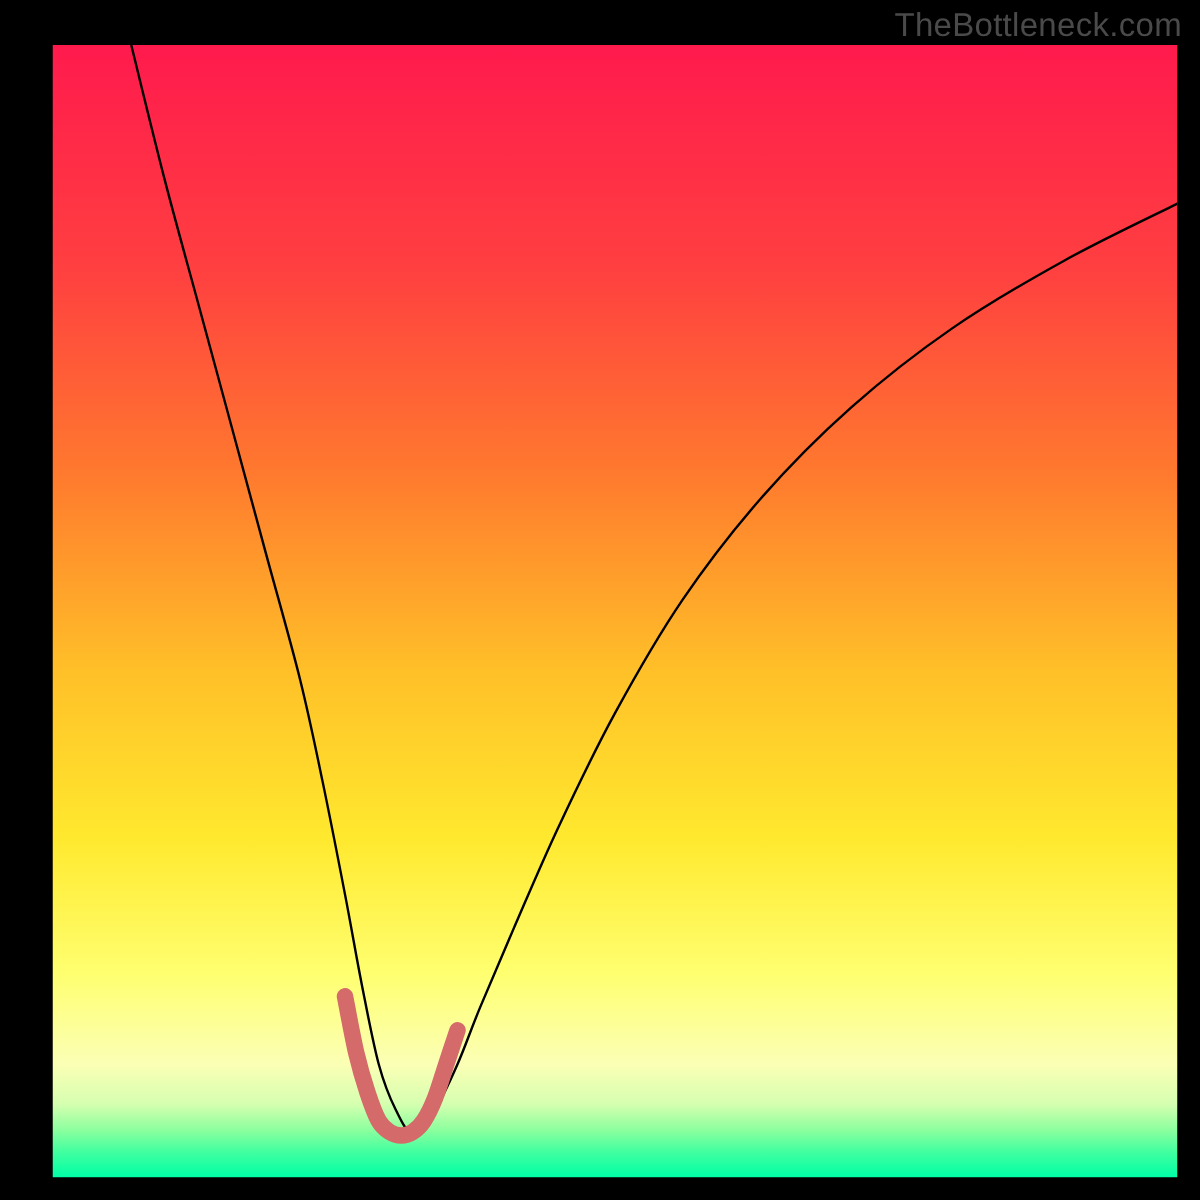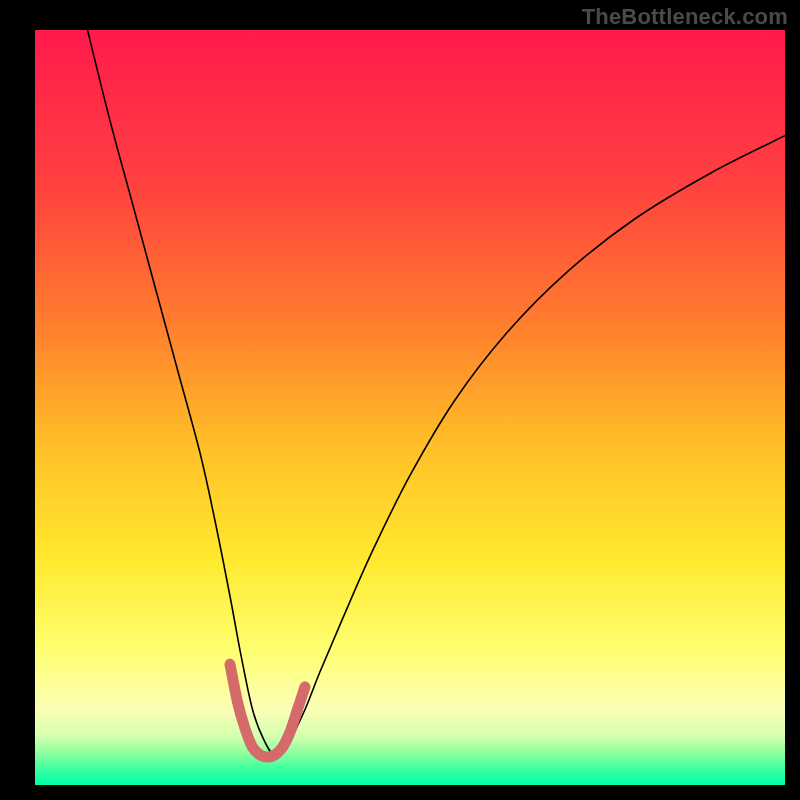--- a/index.html
+++ b/index.html
@@ -19,21 +19,21 @@
     height: 800px;
     background: #000;
   }
   .watermark {
     position: absolute;
     top: 4px;
     right: 12px;
     color: #4a4a4a;
     font-size: 22px;
     letter-spacing: 0.2px;
-    font-weight: 700;
+    font-weight: 400;
     z-index: 50;
   }
   .plot-wrap {
     position: absolute;
     left: 35px;
     top: 30px;
     width: 750px;
     height: 755px;
   }
   svg.plot {

